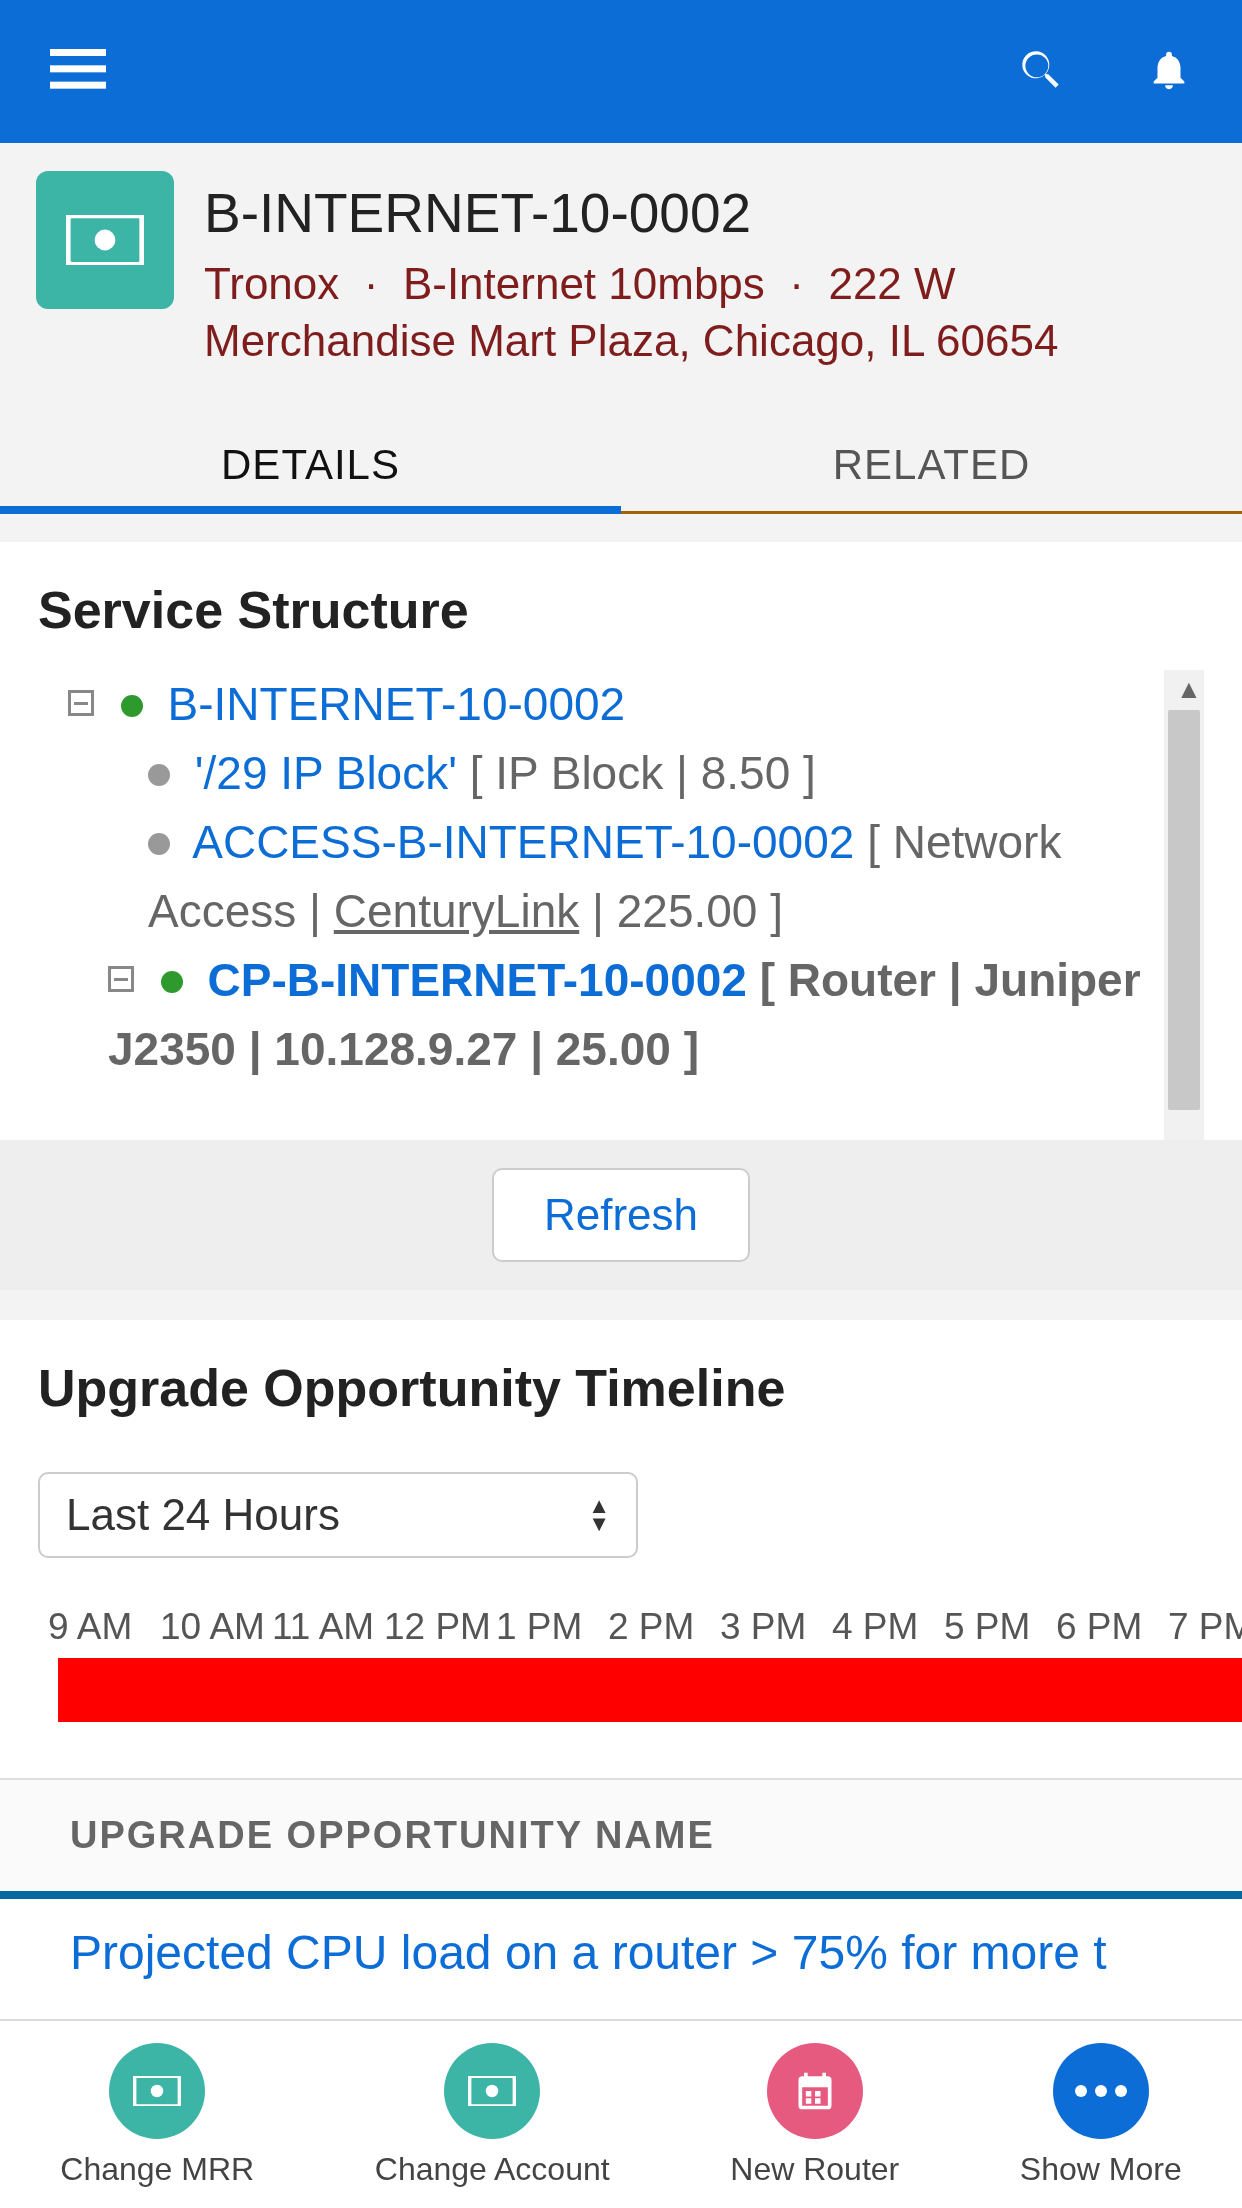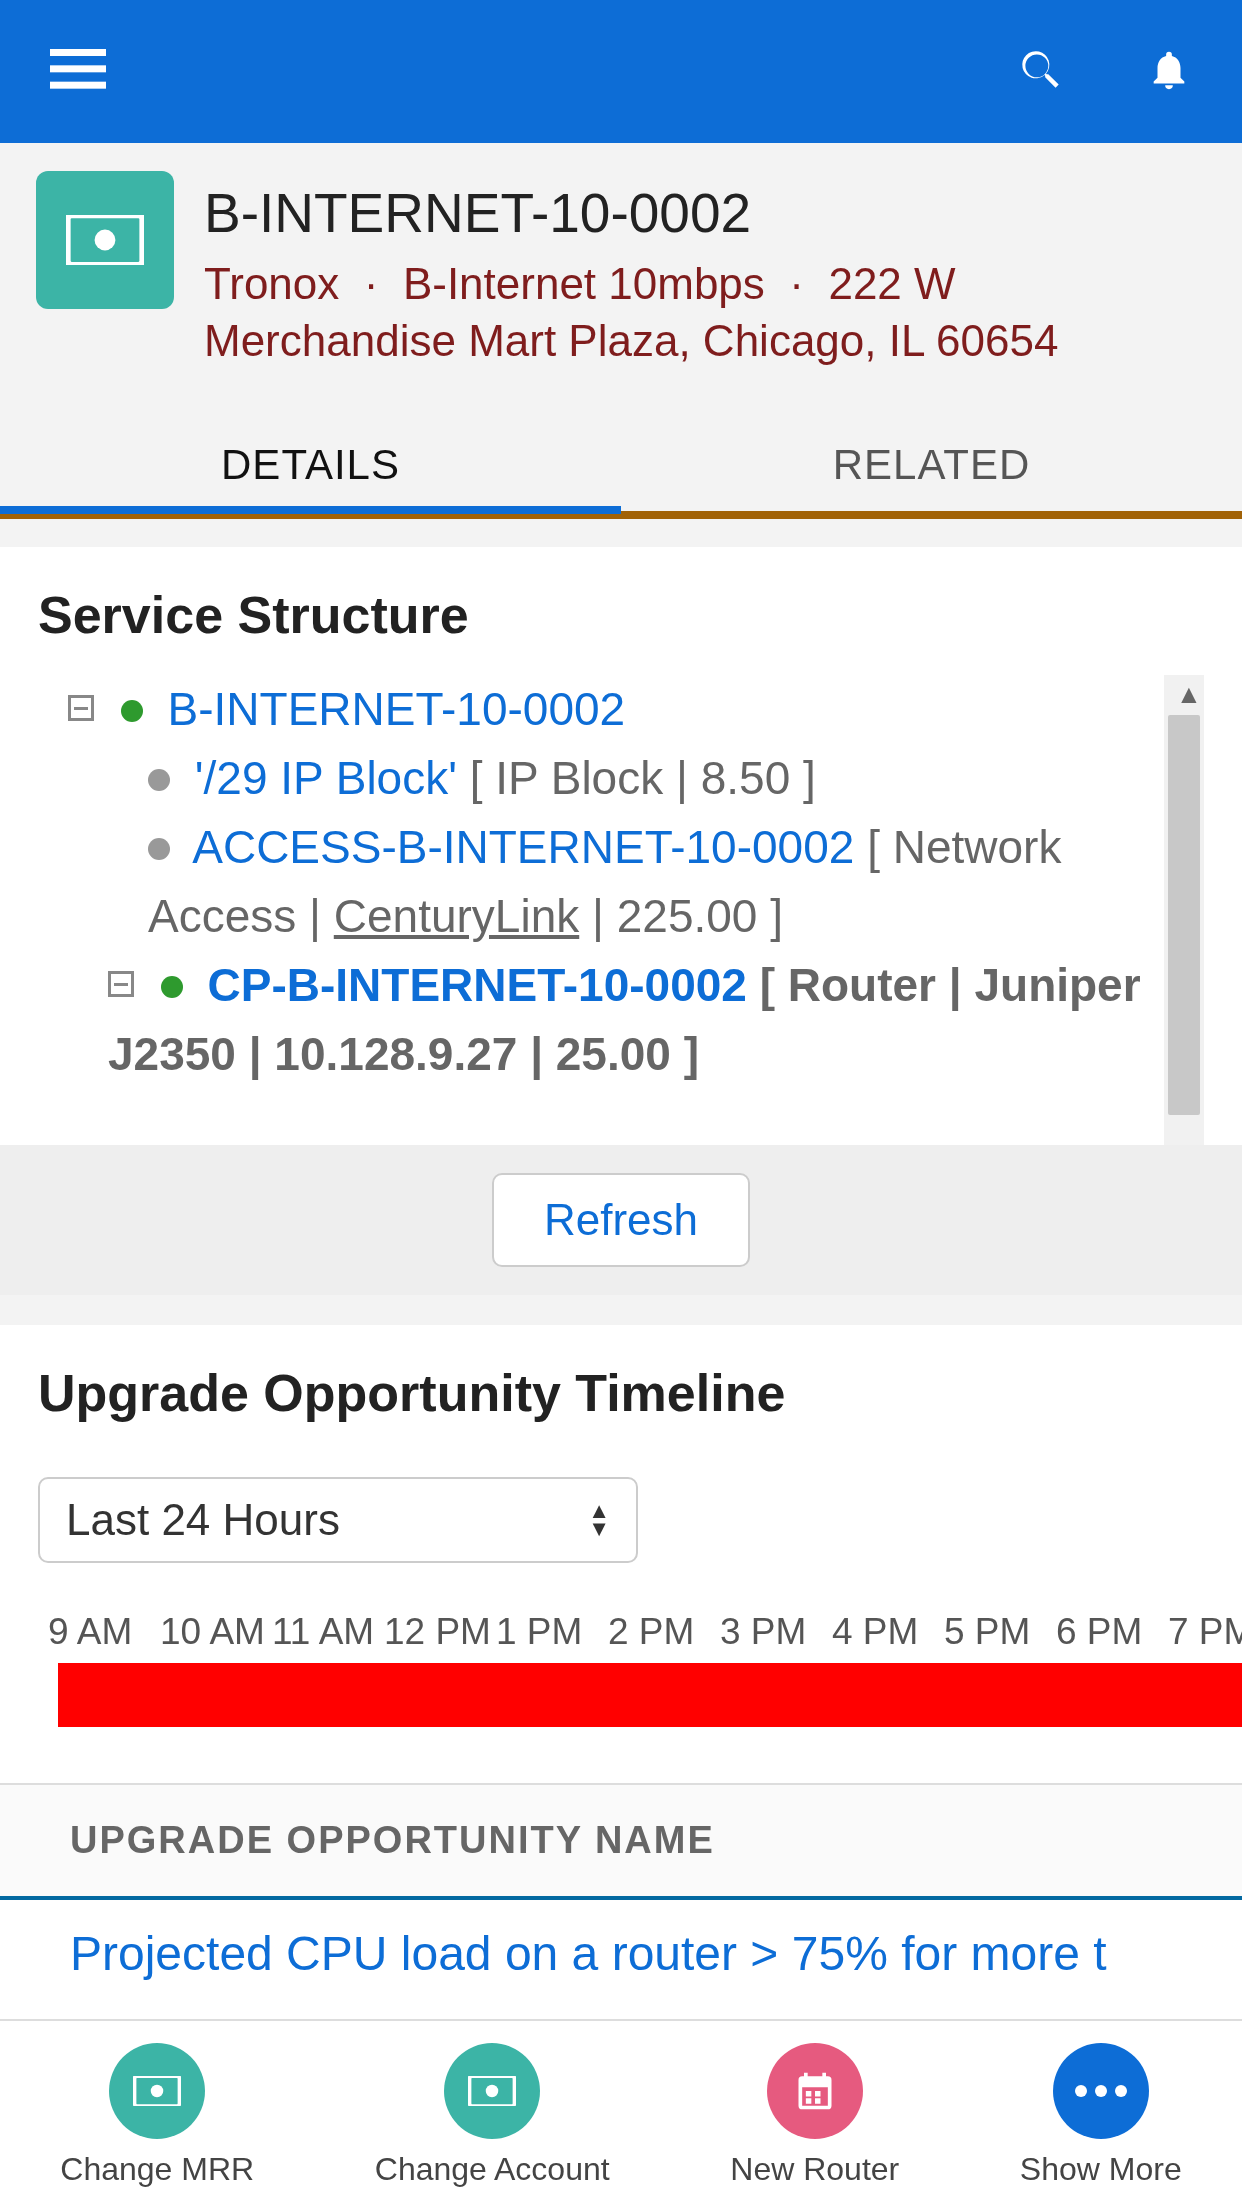--- a/index.html
+++ b/index.html
@@ -12,21 +12,21 @@
   
   
   .record-header { background: #f3f3f3; padding: 28px 36px 0 36px; display: flex; gap: 30px; }
   .record-icon { width: 138px; height: 138px; background: #3cb4a6; border-radius: 12px; display: flex; align-items: center; justify-content: center; flex-shrink: 0; }
   .record-icon svg { fill: #fff; }
   .record-titles { padding-top: 10px; }
   .record-title { font-size: 55px; color: #222; font-weight: 400; }
   .record-sub { font-size: 44px; color: #7f1d1d; line-height: 1.3; margin-top: 10px; }
   
   
-  .tabs { display: flex; margin-top: 50px; border-bottom: 8px solid #a16207; background: #f3f3f3; }
+  .tabs { display: flex; margin-top: 50px; border-bottom: 3px solid #a16207; background: #f3f3f3; }
   .tab { flex: 1; text-align: center; font-size: 42px; letter-spacing: 1px; color: #555; padding: 22px 0; position: relative; }
   .tab.active { color: #111; font-weight: 500; }
   .tab.active::after { content:""; position:absolute; left:0; bottom:-3px; width:100%; height:8px; background:#0d6dd6; }
   
   .spacer { height: 28px; background:#f3f3f3; }
   
   
   .panel { background: #fff; padding: 38px 38px 0 38px; }
   .panel-title { font-size: 52px; font-weight: 700; color: #222; margin-bottom: 30px; }
   
@@ -50,21 +50,21 @@
   .btn { background:#fff; border:2px solid #ccc; border-radius:10px; padding:20px 50px; font-size:44px; color:#0d6dd6; }
   
   
   .panel2 { background:#fff; padding: 38px; margin-top: 30px; }
   .select { display:inline-flex; align-items:center; justify-content:space-between; border:2px solid #ccc; border-radius:10px; padding: 16px 26px; font-size:44px; color:#333; width: 600px; margin-top:24px;}
   .select .arrows { display:flex; flex-direction:column; font-size:22px; line-height:18px; color:#333;}
   .time-axis { display:flex; gap: 30px; font-size:37px; color:#555; margin-top:48px; padding:0 10px; white-space:nowrap; }
   .time-axis span { width: 82px; text-align:center; }
   .red-bar { height:64px; background:#f00; margin:10px -38px 0 20px; }
   
-  .table-head { border-top:2px solid #ddd; border-bottom:4px solid #0369a1; background:#fafafa; margin: 56px -38px 0 -38px; padding: 34px 70px; font-size:38px; letter-spacing:2px; color:#666; font-weight:600;}
+  .table-head { border-top:2px solid #ddd; border-bottom:8px solid #0369a1; background:#fafafa; margin: 56px -38px 0 -38px; padding: 34px 70px; font-size:38px; letter-spacing:2px; color:#666; font-weight:600;}
   .table-row { margin: 0 -38px; padding: 26px 70px; font-size:48px; color:#0d6dd6; white-space:nowrap; overflow:hidden;}
   
   
   .bottom-bar { position:absolute; bottom:0; left:0; right:0; background:#fff; border-top:2px solid #ddd; display:flex; justify-content:space-around; padding: 22px 0 20px 0;}
   .bb-item { display:flex; flex-direction:column; align-items:center; gap:12px;}
   .bb-circle { width:96px; height:96px; border-radius:50%; display:flex; align-items:center; justify-content:center;}
   .bb-circle.teal{background:#3cb4a6;} .bb-circle.pink{background:#e65a7f;} .bb-circle.blue{background:#0d6dd6;}
   .bb-label { font-size:32px; color:#444; white-space:nowrap;}
   .bb-circle svg { fill:#fff; }
   .dots { display:flex; gap:8px;} .dots span{width:12px;height:12px;border-radius:50%;background:#fff;}

